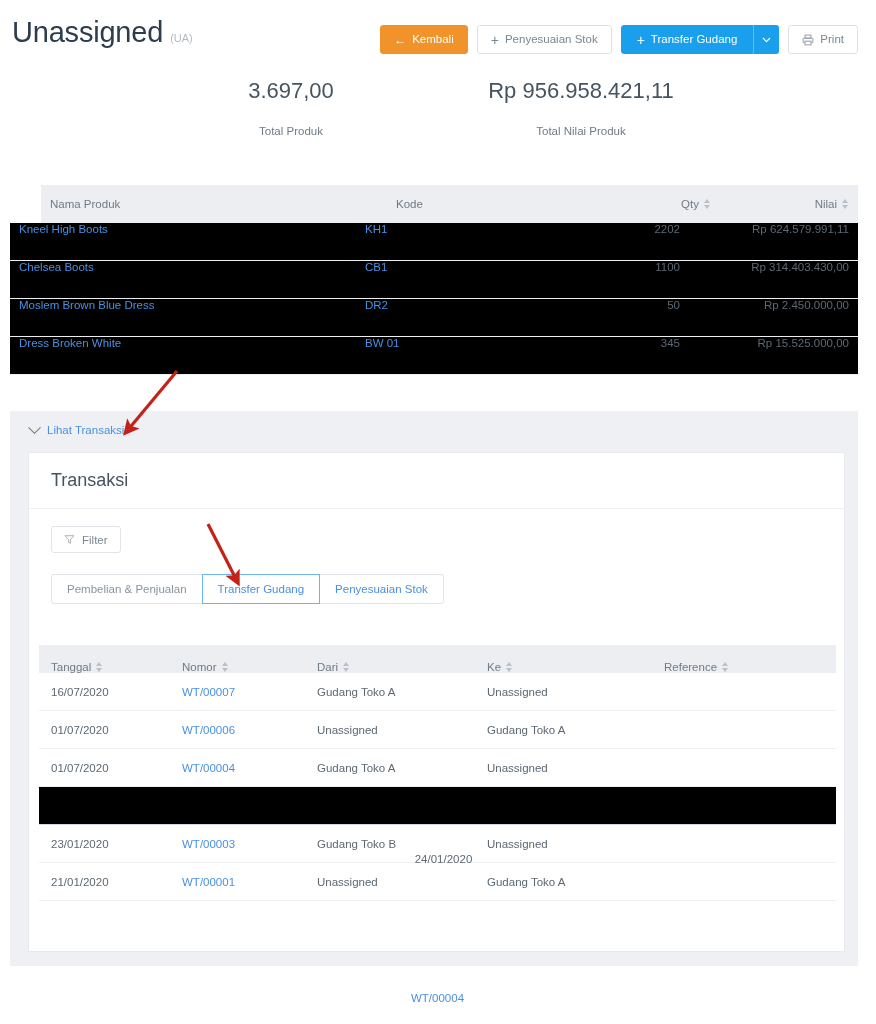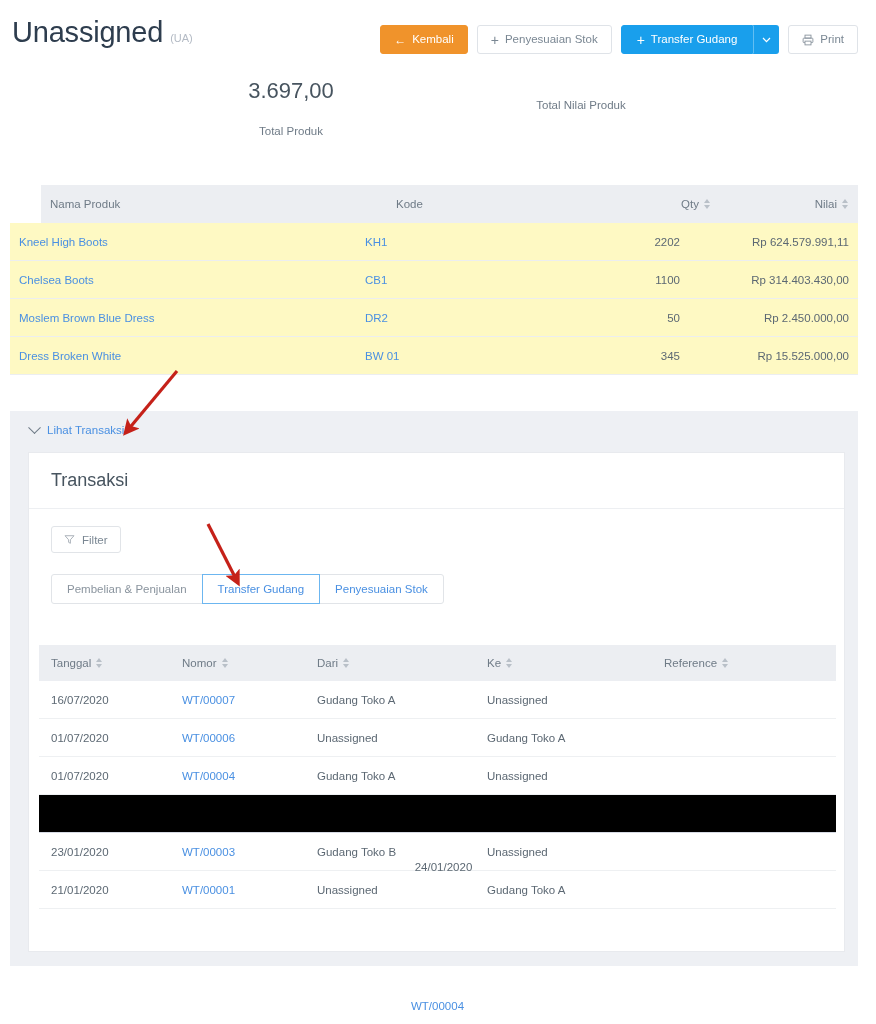--- a/index.html
+++ b/index.html
@@ -143,26 +143,25 @@
     display: flex;
     align-items: center;
     height: 38px;
     background: #eceef2;
     font-size: 11.5px;
     color: #6f7b87;
     margin-left: 31px;
   }
   .pt-row {
     display: flex;
-    align-items: center;
     height: 38px;
     border-bottom: 1px solid #eceef0;
     font-size: 11.5px;
     color: #5c6873;
-    background: #fef9c3;
+    background: #000000;
   }
   .pt-c-name  { flex: 0 0 355px; padding-left: 9px; }
   .pt-c-kode  { flex: 0 0 185px; }
   .pt-c-qty   { flex: 0 0 130px; text-align: right; }
   .pt-c-nilai { flex: 1 1 auto;  text-align: right; padding-right: 9px; }
   .pt-head .pt-c-qty,
   .pt-head .pt-c-nilai {
     display: flex;
     align-items: center;
     justify-content: flex-end;
@@ -286,22 +285,22 @@
 
   
   .trx-table {
     position: absolute;
     top: 192px;
     left: 10px;
     width: 797px;
   }
   .tt-head {
     display: flex;
-    align-items: center;
-    height: 36px;
+    align-items: flex-end;
+    height: 28px;
     background: #eceef2;
     font-size: 11.5px;
     color: #6f7b87;
   }
   .tt-row {
     display: flex;
     align-items: center;
     height: 38px;
     border-bottom: 1px solid #eef0f2;
     font-size: 11.5px;
@@ -371,20 +370,21 @@
 
     </div>
   </div>
 
   <div class="summary">
     <div class="summary-block one">
       <div class="summary-value">3.697,00</div>
       <div class="summary-label">Total Produk</div>
     </div>
     <div class="summary-block two">
+      <div class="summary-value">Rp 956.958.421,11</div>
       <div class="summary-label">Total Nilai Produk</div>
     </div>
   </div>
 
   <div class="product-table">
     <div class="pt-head">
       <div class="pt-c-name">Nama Produk</div>
       <div class="pt-c-kode">Kode</div>
       <div class="pt-c-qty">
         <span>Qty</span>

